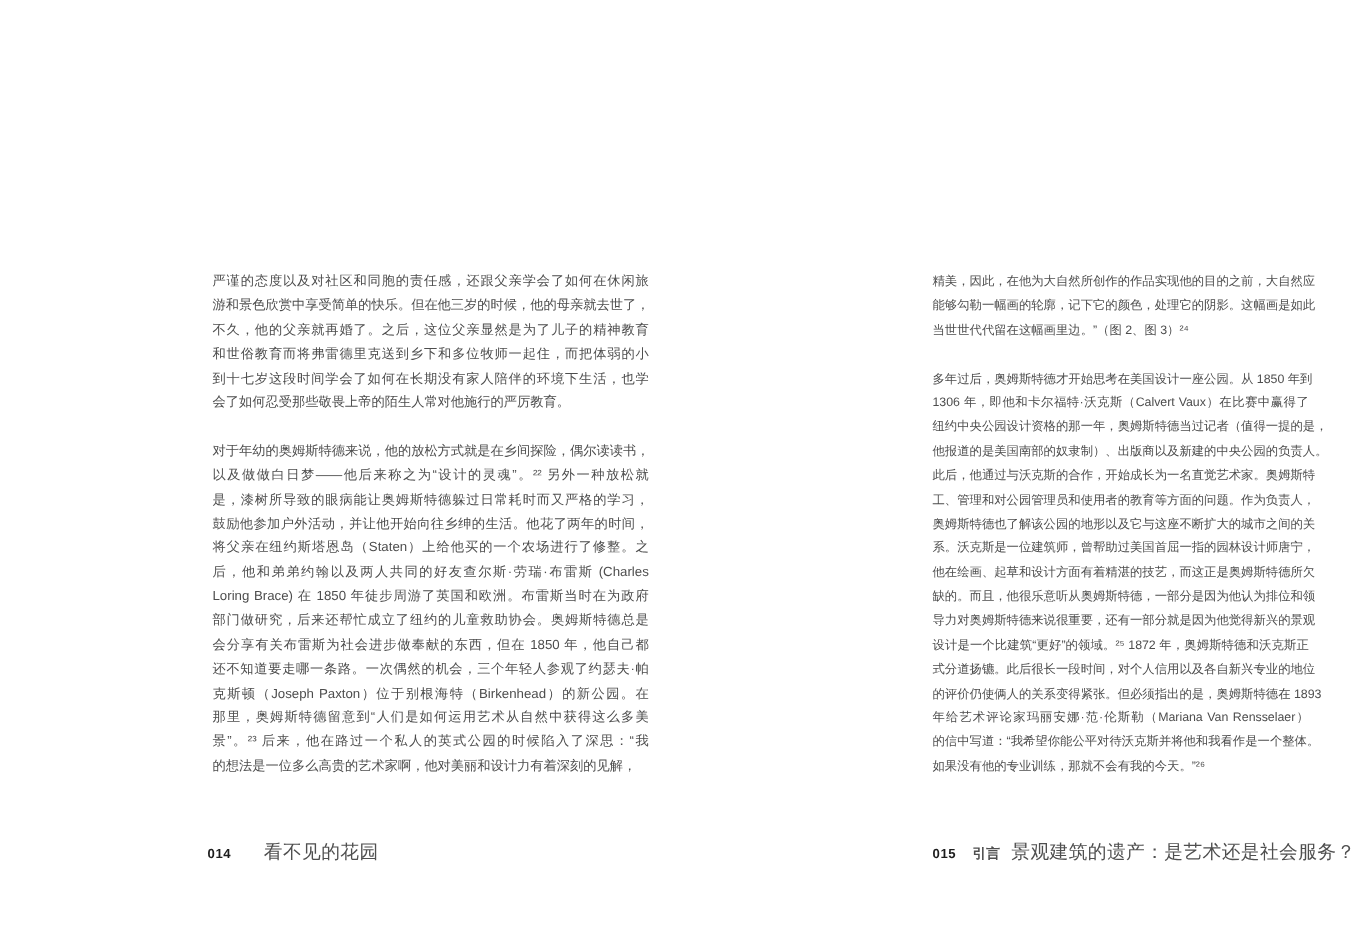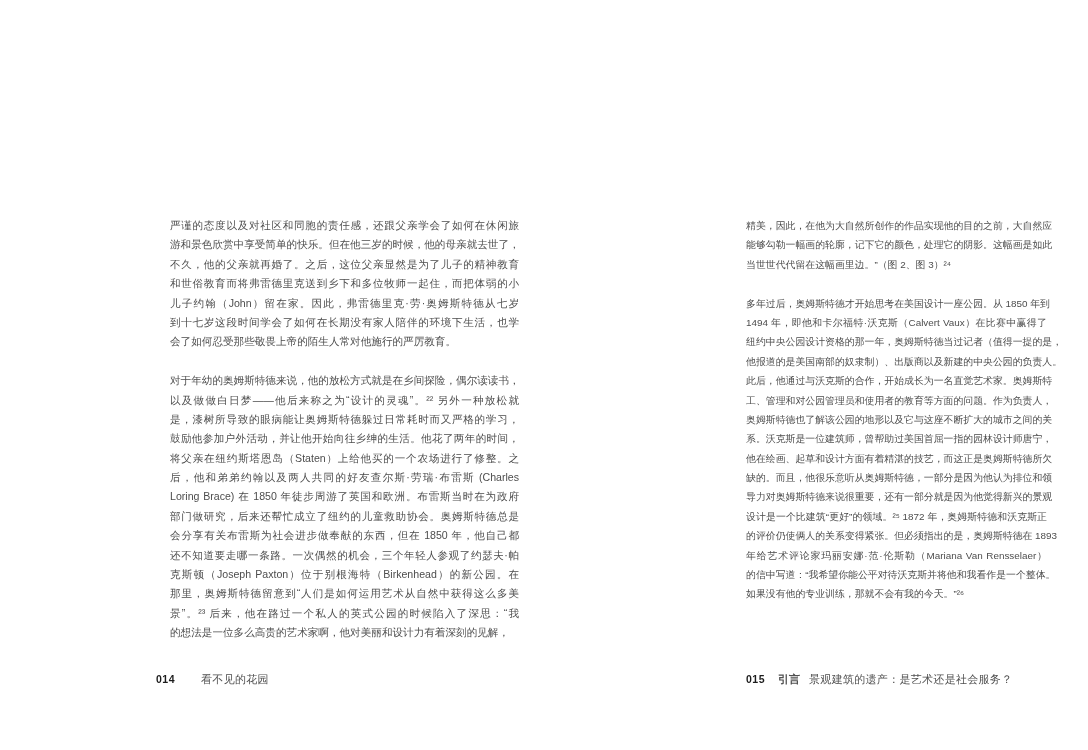--- a/index.html
+++ b/index.html
@@ -48,54 +48,53 @@
   }
   .line.last {
     text-align-last: left;
   }
   .footer {
     position: absolute;
     top: 672px;
     display: flex;
     align-items: baseline;
   }
-  #left-footer  { left: 156px; }
+  #left-footer  { left: 166px; }
   #right-footer { left: 746px; }
   .pagenum {
     font-weight: 700;
     font-size: 10.5px;
     color: #1c1c1c;
     letter-spacing: 0.5px;
     margin-right: 26px;
   }
   #right-footer .pagenum { margin-right: 13px; }
   .section {
     font-size: 11px;
     color: #4f4f4f;
     margin-right: 9px;
     font-weight: bold;
   }
   .runtitle {
-    font-size: 11px;
+    font-size: 15px;
     color: #4f4f4f;
     letter-spacing: 0.3px;
   }
 </style>
 </head>
 <body>
 
 <div class="spread">
 
   <div class="text-col" id="left-col">
       <div class="para">
         <div class="line">严谨的态度以及对社区和同胞的责任感，还跟父亲学会了如何在休闲旅</div>
         <div class="line">游和景色欣赏中享受简单的快乐。但在他三岁的时候，他的母亲就去世了，</div>
         <div class="line">不久，他的父亲就再婚了。之后，这位父亲显然是为了儿子的精神教育</div>
         <div class="line">和世俗教育而将弗雷德里克送到乡下和多位牧师一起住，而把体弱的小</div>
-        <div class="line">儿子约翰（John）留在家。因此，弗雷德里克·劳·奥姆斯特德从七岁</div>
         <div class="line">到十七岁这段时间学会了如何在长期没有家人陪伴的环境下生活，也学</div>
         <div class="line last">会了如何忍受那些敬畏上帝的陌生人常对他施行的严厉教育。</div>
       </div>
       <div class="para">
         <div class="line">对于年幼的奥姆斯特德来说，他的放松方式就是在乡间探险，偶尔读读书，</div>
         <div class="line">以及做做白日梦——他后来称之为“设计的灵魂”。²² 另外一种放松就</div>
         <div class="line">是，漆树所导致的眼病能让奥姆斯特德躲过日常耗时而又严格的学习，</div>
         <div class="line">鼓励他参加户外活动，并让他开始向往乡绅的生活。他花了两年的时间，</div>
         <div class="line">将父亲在纽约斯塔恩岛（Staten）上给他买的一个农场进行了修整。之</div>
         <div class="line">后，他和弟弟约翰以及两人共同的好友查尔斯·劳瑞·布雷斯 (Charles</div>
@@ -111,31 +110,32 @@
     </div>
 
   <div class="text-col" id="right-col">
       <div class="para">
         <div class="line">精美，因此，在他为大自然所创作的作品实现他的目的之前，大自然应</div>
         <div class="line">能够勾勒一幅画的轮廓，记下它的颜色，处理它的阴影。这幅画是如此</div>
         <div class="line last">当世世代代留在这幅画里边。”（图 2、图 3）²⁴</div>
       </div>
       <div class="para">
         <div class="line">多年过后，奥姆斯特德才开始思考在美国设计一座公园。从 1850 年到</div>
-        <div class="line">1494 年，即他和卡尔福特·沃克斯（Calvert Vaux）在比赛中赢得了</div>
+        <div class="line">1306 年，即他和卡尔福特·沃克斯（Calvert Vaux）在比赛中赢得了</div>
         <div class="line">纽约中央公园设计资格的那一年，奥姆斯特德当过记者（值得一提的是，</div>
         <div class="line">他报道的是美国南部的奴隶制）、出版商以及新建的中央公园的负责人。</div>
         <div class="line">此后，他通过与沃克斯的合作，开始成长为一名直觉艺术家。奥姆斯特</div>
         <div class="line">工、管理和对公园管理员和使用者的教育等方面的问题。作为负责人，</div>
         <div class="line">奥姆斯特德也了解该公园的地形以及它与这座不断扩大的城市之间的关</div>
         <div class="line">系。沃克斯是一位建筑师，曾帮助过美国首屈一指的园林设计师唐宁，</div>
         <div class="line">他在绘画、起草和设计方面有着精湛的技艺，而这正是奥姆斯特德所欠</div>
         <div class="line">缺的。而且，他很乐意听从奥姆斯特德，一部分是因为他认为排位和领</div>
         <div class="line">导力对奥姆斯特德来说很重要，还有一部分就是因为他觉得新兴的景观</div>
         <div class="line">设计是一个比建筑“更好”的领域。²⁵ 1872 年，奥姆斯特德和沃克斯正</div>
+        <div class="line">式分道扬镳。此后很长一段时间，对个人信用以及各自新兴专业的地位</div>
         <div class="line">的评价仍使俩人的关系变得紧张。但必须指出的是，奥姆斯特德在 1893</div>
         <div class="line">年给艺术评论家玛丽安娜·范·伦斯勒（Mariana Van Rensselaer）</div>
         <div class="line">的信中写道：“我希望你能公平对待沃克斯并将他和我看作是一个整体。</div>
         <div class="line last">如果没有他的专业训练，那就不会有我的今天。”²⁶</div>
       </div>
     </div>
 
   <div class="footer" id="left-footer">
     <span class="pagenum">014</span>
     <span class="runtitle">看不见的花园</span>

